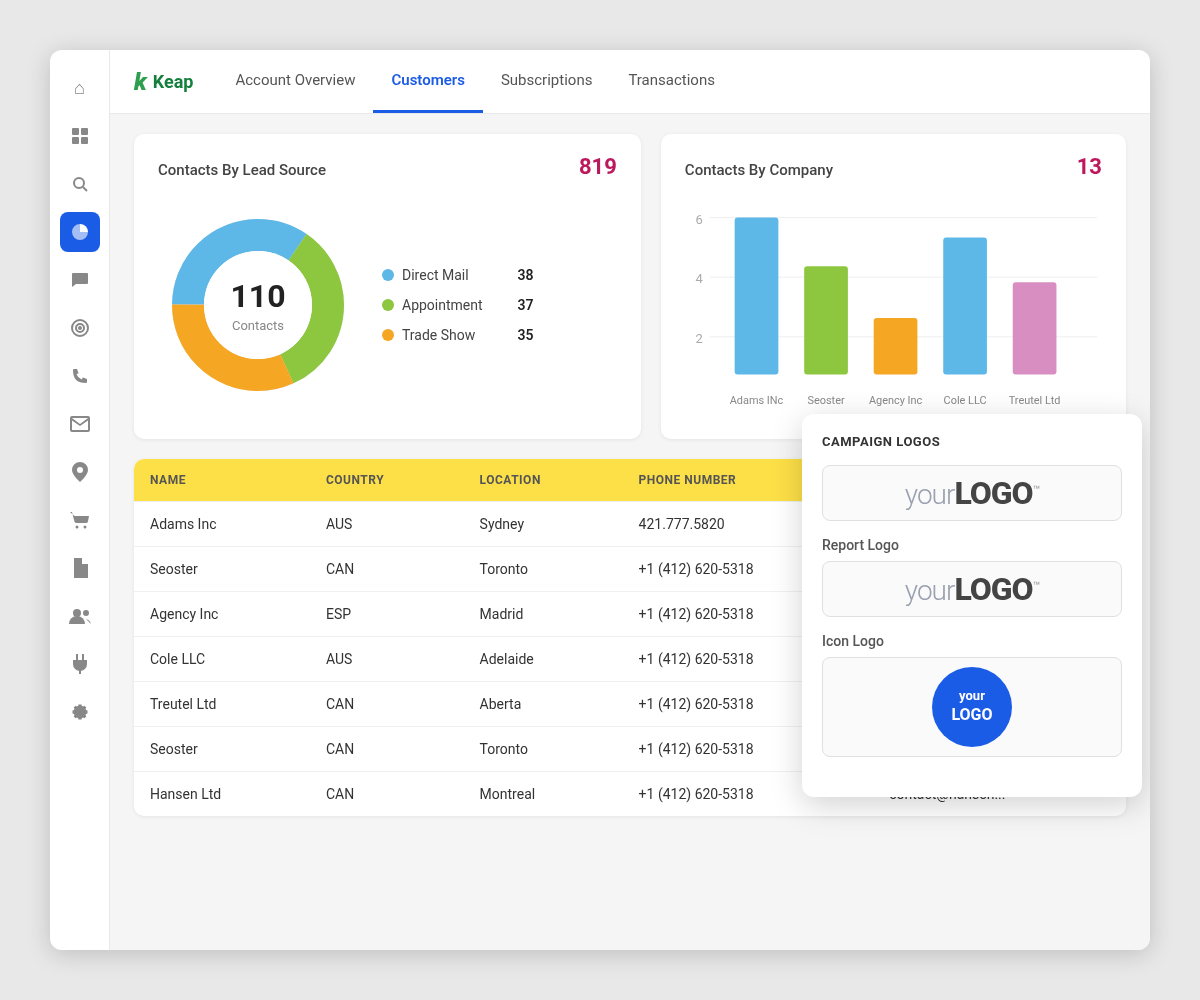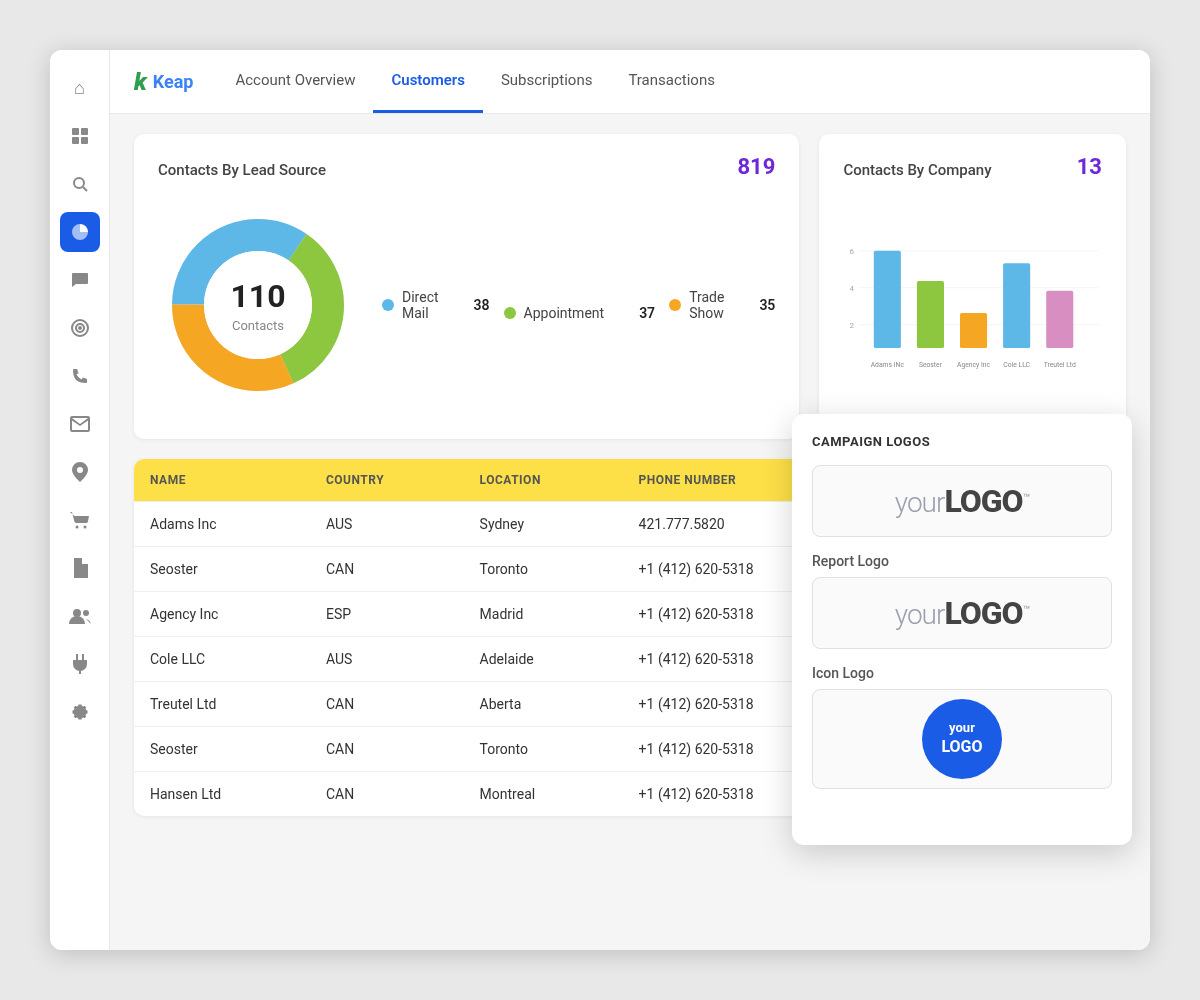--- a/index.html
+++ b/index.html
@@ -141,21 +141,21 @@
 
     .chart-title {
       font-size: 15px;
       color: #444;
       font-weight: 500;
     }
 
     .chart-count {
       font-size: 22px;
       font-weight: 700;
-      color: #6d28d9;
+      color: #be185d;
     }
 
     
     .donut-area {
       display: flex;
       align-items: center;
       gap: 24px;
       padding: 10px 0;
     }
 
@@ -181,22 +181,22 @@
       display: block;
     }
 
     .donut-center-text {
       font-size: 13px;
       color: #888;
     }
 
     .donut-legend {
       display: flex;
+      flex-direction: column;
       gap: 14px;
-      align-items: flex-end;
     }
 
     .legend-item {
       display: flex;
       align-items: center;
       gap: 8px;
       font-size: 14px;
       color: #444;
     }
 
@@ -242,27 +242,27 @@
       font-size: 14px;
       color: #333;
       border-bottom: 1px solid #f0f0f0;
     }
 
     tr:last-child td { border-bottom: none; }
 
     
     .campaign-panel {
       position: absolute;
-      right: 18px;
+      right: 8px;
       top: 300px;
       width: 340px;
       background: #fff;
       border-radius: 12px;
       box-shadow: 0 8px 32px rgba(0,0,0,0.18);
-      padding: 20px 20px 40px;
+      padding: 20px 20px 24px;
       z-index: 10;
     }
 
     .campaign-panel-title {
       font-size: 13px;
       font-weight: 700;
       color: #333;
       letter-spacing: 0.5px;
       margin-bottom: 16px;
       text-transform: uppercase;
@@ -271,21 +271,21 @@
     .logo-section-label {
       font-size: 14px;
       color: #555;
       margin-bottom: 8px;
       font-weight: 500;
     }
 
     .logo-box {
       border: 1.5px solid #e0e0e0;
       border-radius: 8px;
-      height: 72px;
+      height: 56px;
       display: flex;
       align-items: center;
       justify-content: center;
       margin-bottom: 16px;
       background: #fafafa;
     }
 
     .logo-box-text {
       font-size: 28px;
       color: #9aa0b0;
@@ -410,21 +410,21 @@
             <path d="M10 7a3 3 0 1 0 0 6 3 3 0 0 0 0-6zm7.5 1.5l-1.5-.5a6 6 0 0 0-.5-1.2l.8-1.3-1.8-1.8-1.3.8a6 6 0 0 0-1.2-.5L11.5 2.5h-3l-.5 1.5a6 6 0 0 0-1.2.5L5.5 3.7 3.7 5.5l.8 1.3A6 6 0 0 0 4 8l-1.5.5v3L4 12a6 6 0 0 0 .5 1.2l-.8 1.3 1.8 1.8 1.3-.8a6 6 0 0 0 1.2.5l.5 1.5h3l.5-1.5a6 6 0 0 0 1.2-.5l1.3.8 1.8-1.8-.8-1.3a6 6 0 0 0 .5-1.2l1.5-.5v-3z"></path>
           </svg>
       </div>
     </div>
 
     <div class="main-content">
 
       <div class="top-nav">
         <div class="logo-area">
           <span style="color:#2e9e4f; font-size:24px; font-weight:900; font-style:italic;">k</span>
-          <span style="font-size:18px; font-weight:700; color:#3b82f6;">Keap</span>
+          <span style="font-size:18px; font-weight:700; color:#15803d;">Keap</span>
         </div>
         <nav class="nav-tabs">
           <a class="nav-tab">Account Overview</a>
           <a class="nav-tab active">Customers</a>
           <a class="nav-tab">Subscriptions</a>
           <a class="nav-tab">Transactions</a>
         </nav>
       </div>
 
       <div class="content-area">

